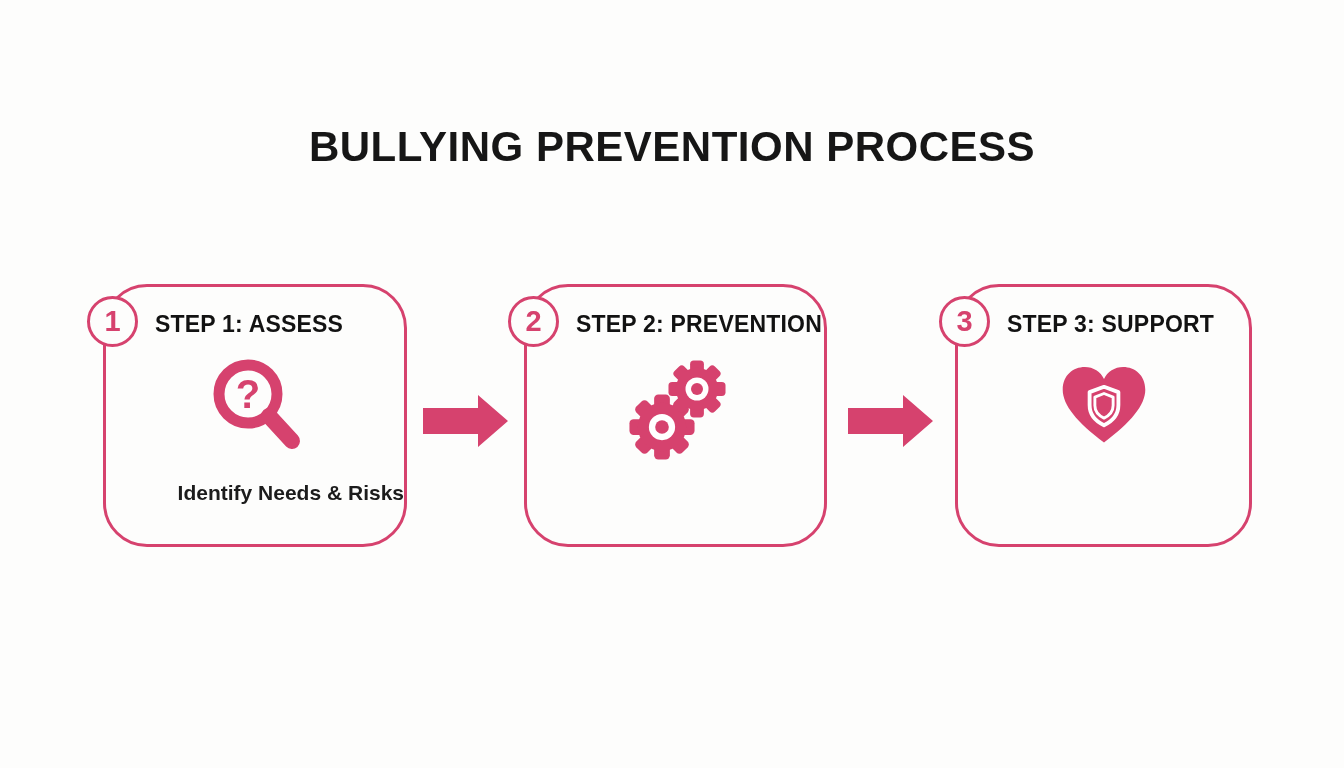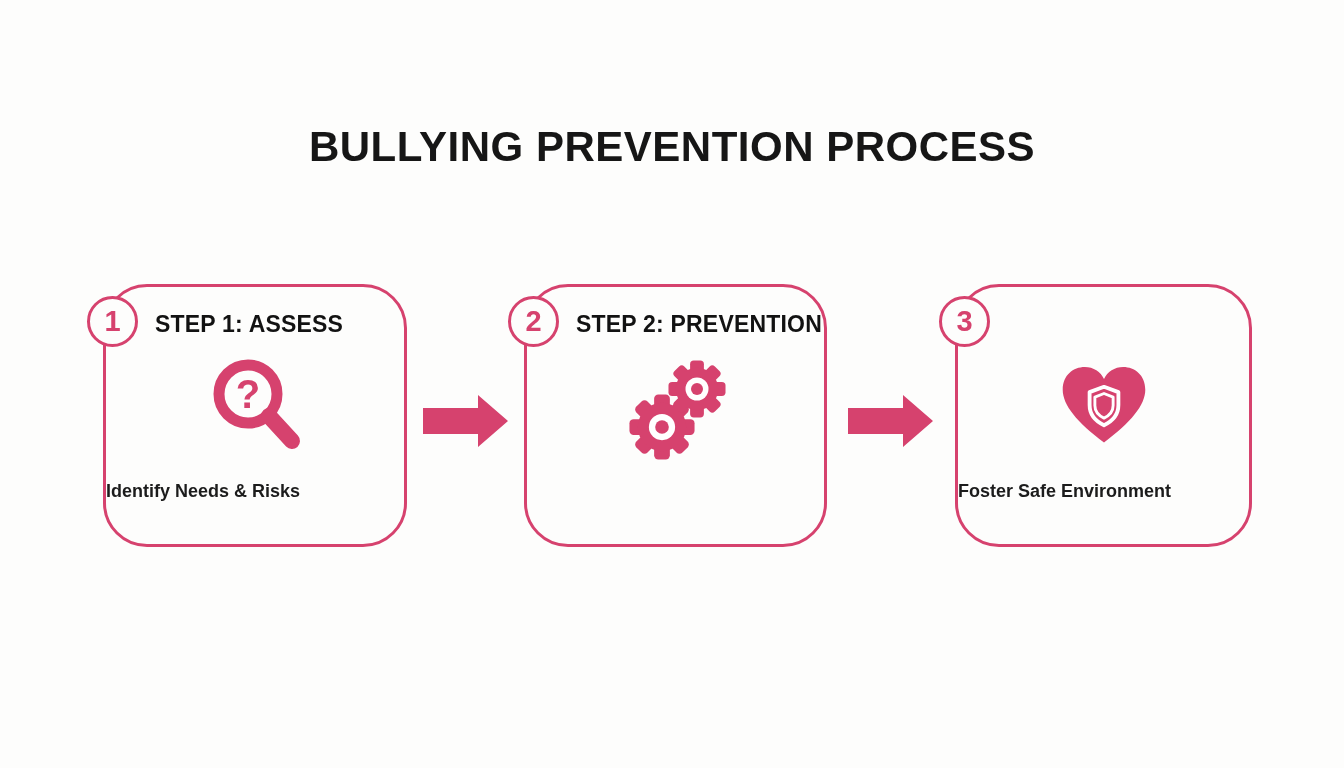--- a/index.html
+++ b/index.html
@@ -60,22 +60,22 @@
     justify-content: center;
     color: var(--accent);
   }
   .icon-magnifier { top: 70px; }
   .icon-gears    { top: 62px; }
   .icon-heart    { top: 76px; }
   .caption {
     position: absolute;
     left: 0; right: 0;
     top: 194px;
-    text-align: left;
-    font-size: 18px;
+    text-align: right;
+    font-size: 21px;
     font-weight: 700;
     color: #1c1c1c;
     white-space: nowrap;
   }
   .arrow {
     position: absolute;
     top: 394px;
     color: var(--accent);
   }
 </style>
@@ -133,21 +133,21 @@
     </svg>
   </div>
 </div>
 
 <svg class="arrow" style="left:848px;" width="86" height="54" viewBox="0 0 86 54">
   <polygon points="0,14 55,14 55,1 85,27 55,53 55,40 0,40" fill="currentColor"></polygon>
 </svg>
 
 <div class="card" style="left:955px; width:297px;">
   <div class="badge">3</div>
+  <div class="heading">STEP 3: SUPPORT</div>
   <div class="icon-wrap icon-heart">
     <svg width="96" height="86" viewBox="0 0 100 88" fill="none">
       <path d="M50 82 C22 61 7 43 7 27 C7 12 18 3.5 30 3.5 C39 3.5 46.5 8.5 50 16 C53.5 8.5 61 3.5 70 3.5 C82 3.5 93 12 93 27 C93 43 78 61 50 82 Z" fill="currentColor"></path>
       <path d="M50 24 L65 29.5 V43 C65 54 58.5 60 50 64 C41.5 60 35 54 35 43 V29.5 Z" stroke="#ffffff" stroke-width="4" stroke-linejoin="round"></path>
       <path d="M50 31 L59.5 34.7 V43.5 C59.5 50 55.5 54 50 56.6 C44.5 54 40.5 50 40.5 43.5 V34.7 Z" stroke="#ffffff" stroke-width="3" stroke-linejoin="round"></path>
     </svg>
   </div>
-  <div class="caption">Foster Safe Environment</div>
 </div>
 
 </body></html>

